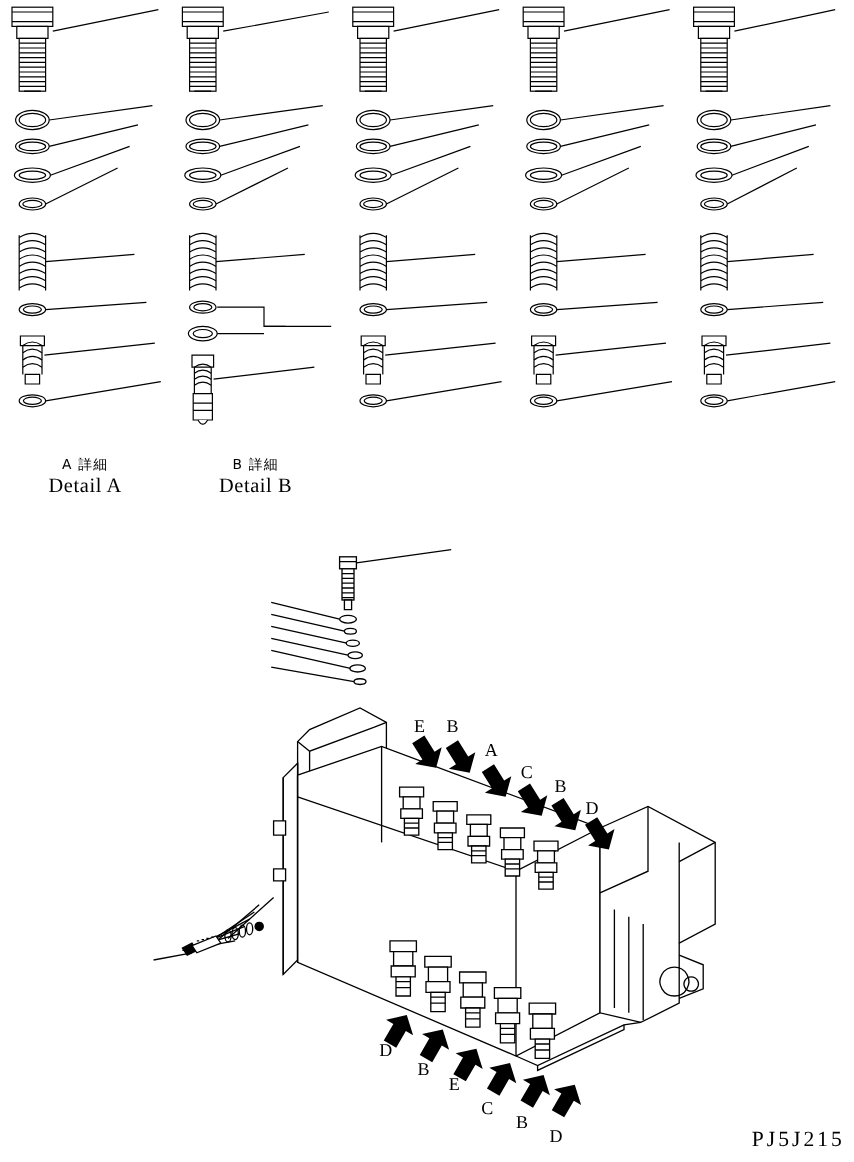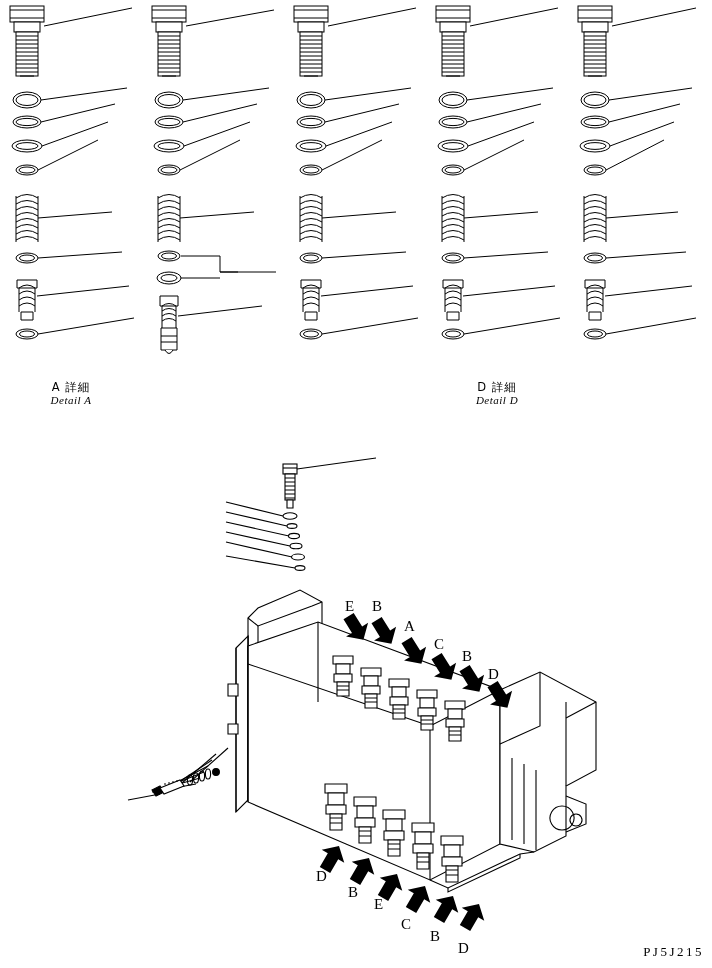--- a/index.html
+++ b/index.html
@@ -4,25 +4,25 @@
 <style>
   html,body{margin:0;padding:0;background:#ffffff;}
   body{width:712px;height:968px;position:relative;font-family:"Liberation Serif",serif;color:#000;}
   #page{position:relative;width:712px;height:968px;overflow:hidden;}
 
   .detail-col{position:absolute;top:0;width:142px;height:420px;}
   .detail-svg{position:absolute;left:0;top:0;}
 
   .caption{position:absolute;width:142px;text-align:center;line-height:1.25;}
   .caption .jp{font-family:"DejaVu Sans",sans-serif;font-size:11.5px;letter-spacing:1px;}
-  .caption .en{font-family:"Liberation Serif",serif;font-size:11px;letter-spacing:.5px;font-style:italic;}
+  .caption .en{font-family:"Liberation Serif",serif;font-size:17px;letter-spacing:.5px;}
 
   #assembly{position:absolute;left:0;top:440px;width:712px;height:500px;}
   #partcode{position:absolute;right:8px;bottom:8px;font-family:"Liberation Serif",serif;
-            font-size:13px;letter-spacing:2.5px;}
+            font-size:18px;letter-spacing:2.5px;}
   .lbl{font-family:"Liberation Serif",serif;font-size:15px;}
 </style>
 </head>
 <body>
 
 <div id="page">
 
   <div class="detail-col" style="left:0px">
     <svg class="detail-svg" width="142" height="400" viewBox="0 0 142 400">
       <g stroke="#000" fill="none" stroke-width="1">
@@ -117,20 +117,24 @@
         <path d="M41 122 L115 104"></path>
         <path d="M42 146 L108 122"></path>
         <path d="M38 170 L98 140"></path>
         <path d="M38 218 L112 212"></path>
         <path d="M39 256 L78 256 L78 272 L96 272"></path>
         <path d="M78 272 L134 272"></path>
         <path d="M39 278 L78 278"></path>
         <path d="M36 316 L120 306"></path>
       </g>
     </svg>
+    <div class="caption" style="left:0px;top:380px">
+      <div class="jp">B 詳細</div>
+      <div class="en">Detail B</div>
+    </div>
   </div>
 
   <div class="detail-col" style="left:284px">
     <svg class="detail-svg" width="142" height="400" viewBox="0 0 142 400">
       <g stroke="#000" fill="none" stroke-width="1">
         <rect x="10" y="6" width="34" height="16" fill="#fff"></rect>
         <path d="M10 10 h34 M10 18 h34"></path>
         <rect x="14" y="22" width="26" height="10" fill="#fff"></rect>
         <rect x="16" y="32" width="22" height="44" fill="#fff"></rect>
         <path d="M16 36 h22 M16 40 h22 M16 44 h22 M16 48 h22 M16 52 h22 M16 56 h22 M16 60 h22 M16 64 h22 M16 68 h22 M16 72 h22"></path>
@@ -205,24 +209,20 @@
         <path d="M41 100 L127 88"></path>
         <path d="M41 122 L115 104"></path>
         <path d="M42 146 L108 122"></path>
         <path d="M38 170 L98 140"></path>
         <path d="M38 218 L112 212"></path>
         <path d="M38 258 L122 252"></path>
         <path d="M37 296 L129 286"></path>
         <path d="M38 334 L134 318"></path>
       </g>
     </svg>
-    <div class="caption" style="left:0px;top:380px">
-      <div class="jp">D 詳細</div>
-      <div class="en">Detail D</div>
-    </div>
   </div>
 
   <div class="detail-col" style="left:568px">
     <svg class="detail-svg" width="142" height="400" viewBox="0 0 142 400">
       <g stroke="#000" fill="none" stroke-width="1">
         <rect x="10" y="6" width="34" height="16" fill="#fff"></rect>
         <path d="M10 10 h34 M10 18 h34"></path>
         <rect x="14" y="22" width="26" height="10" fill="#fff"></rect>
         <rect x="16" y="32" width="22" height="44" fill="#fff"></rect>
         <path d="M16 36 h22 M16 40 h22 M16 44 h22 M16 48 h22 M16 52 h22 M16 56 h22 M16 60 h22 M16 64 h22 M16 68 h22 M16 72 h22"></path>

